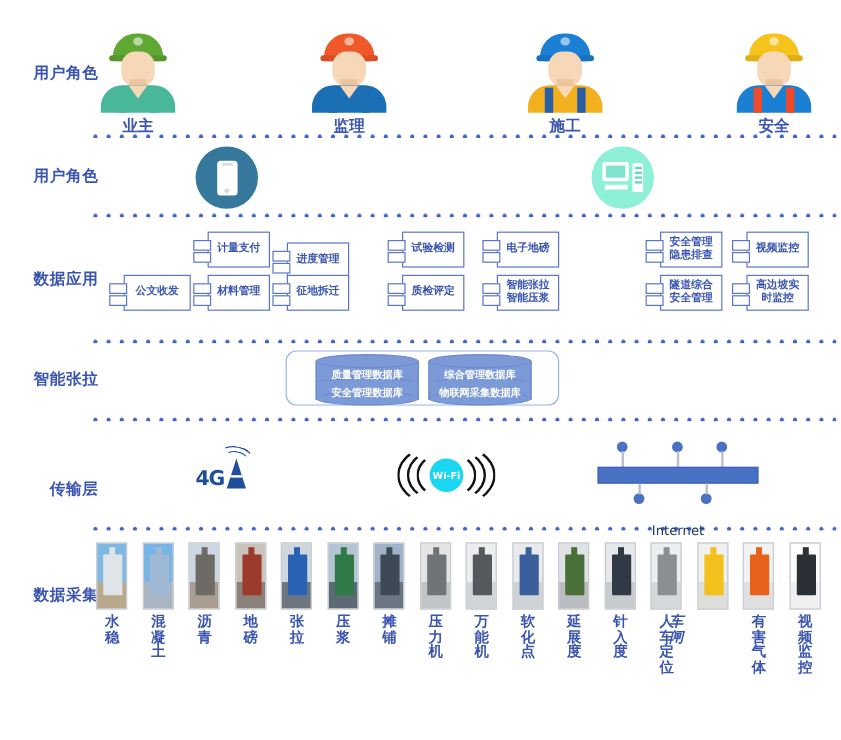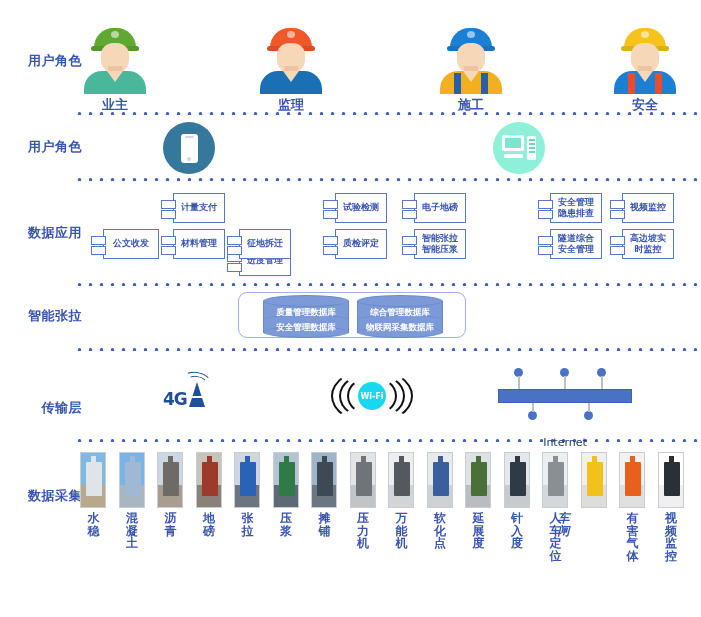--- a/index.html
+++ b/index.html
@@ -447,21 +447,21 @@
       <div class="comp" style="left: 103px; top: 229px; width: 56px; height: 30px;">
         <span class="tab t1"></span>
         <span class="tab t2"></span>
         <span style="white-space: pre-line;">公文收发</span>
       </div>
       <div class="comp" style="left: 173px; top: 193px; width: 52px; height: 30px;">
         <span class="tab t1"></span>
         <span class="tab t2"></span>
         <span style="white-space: pre-line;">计量支付</span>
       </div>
-      <div class="comp" style="left: 239px; top: 202px; width: 52px; height: 30px; margin-top: 44px;">
+      <div class="comp" style="left: 239px; top: 202px; width: 52px; height: 30px;">
         <span class="tab t1"></span>
         <span class="tab t2"></span>
         <span style="white-space: pre-line;">进度管理</span>
       </div>
       <div class="comp" style="left: 173px; top: 229px; width: 52px; height: 30px;">
         <span class="tab t1"></span>
         <span class="tab t2"></span>
         <span style="white-space: pre-line;">材料管理</span>
       </div>
       <div class="comp" style="left: 239px; top: 229px; width: 52px; height: 30px;">

